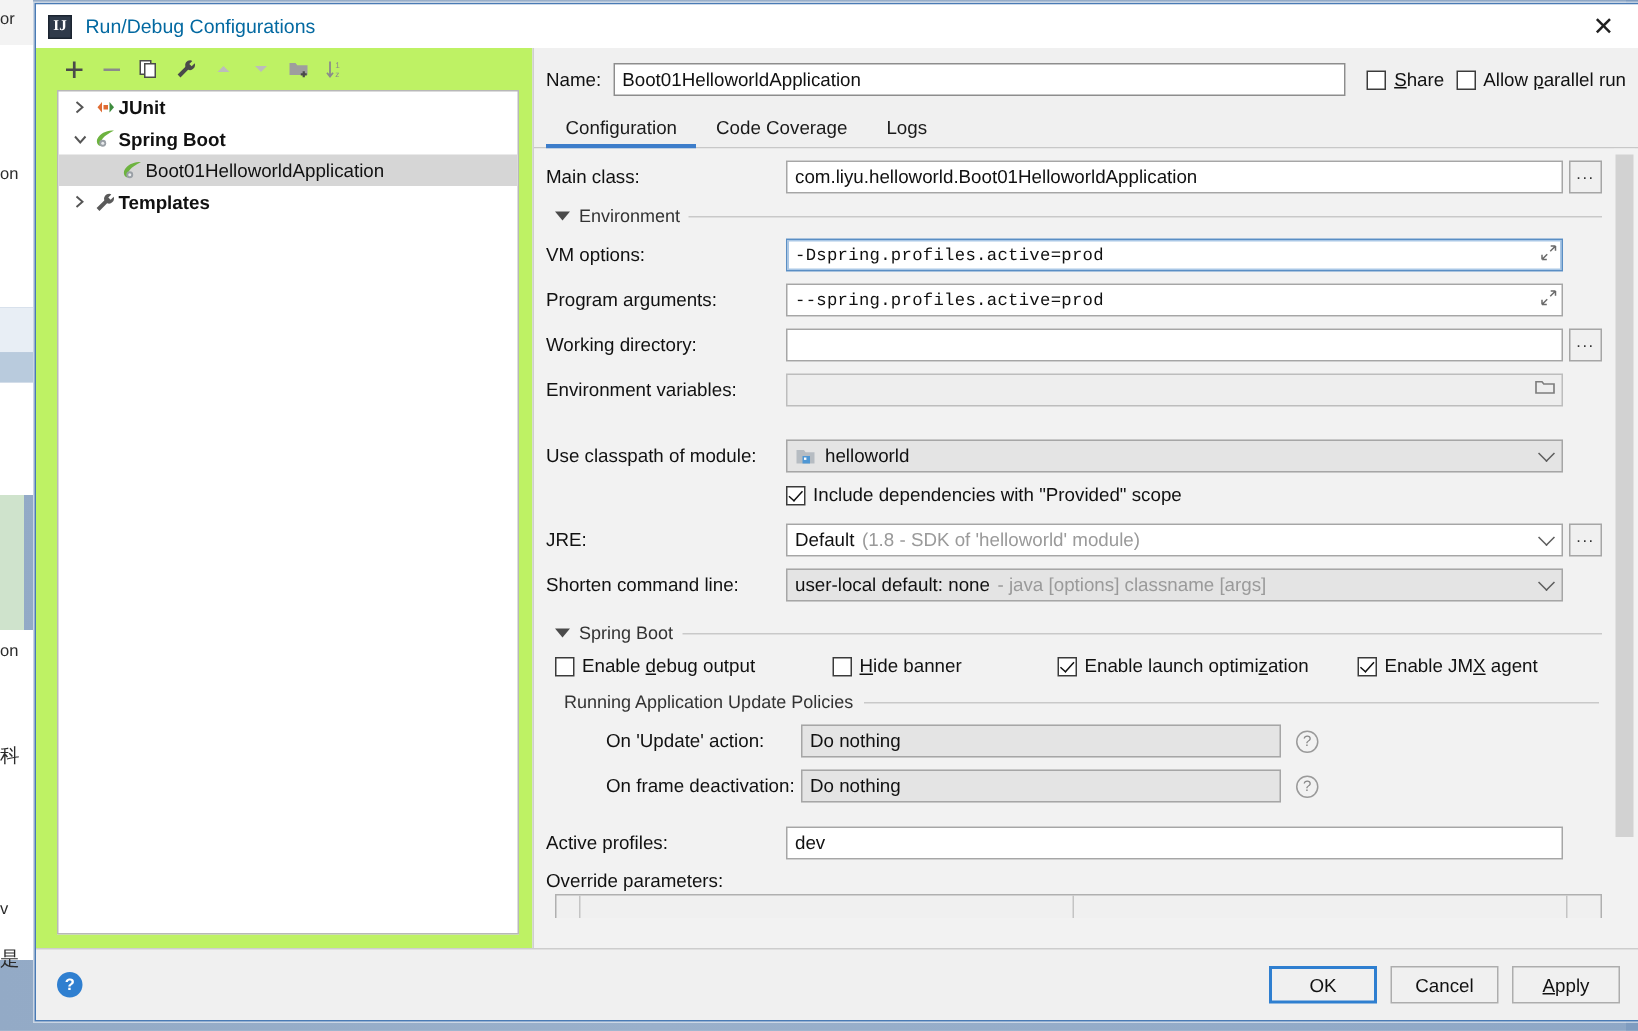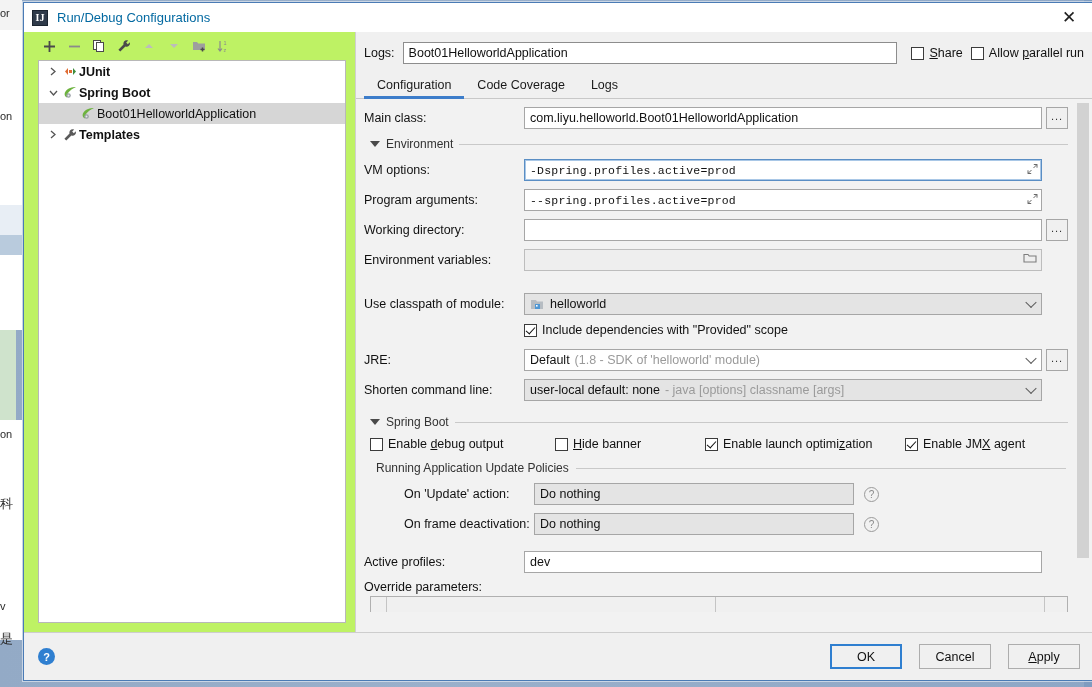--- a/index.html
+++ b/index.html
@@ -291,21 +291,21 @@
     background: #f0f0f0;
     display: flex; align-items: center;
     padding: 0 12px 0 14px;
   }
   #help-btn {
     width: 17px; height: 17px; border-radius: 50%;
     background: #2f7fd0; color: #fff; font-size: 11px; font-weight: bold;
     display: flex; align-items: center; justify-content: center;
     cursor: pointer;
   }
-  #footer-buttons { margin-left: auto; display: flex; gap: 17px; align-items: center; }
+  #footer-buttons { margin-left: auto; display: flex; gap: 9px; align-items: center; }
   .dlg-btn {
     width: 72px; height: 25px;
     display: flex; align-items: center; justify-content: center;
     font-size: 12.5px; color: #111;
     background: #f0f0f0; border: 1px solid #adadad;
     cursor: pointer;
   }
   .dlg-btn.default { border: 2px solid #2f7fd0; }
 </style>
 </head>
@@ -448,21 +448,21 @@
             </svg>
           </span>
           <span class="tree-label">Templates</span>
         </div>
       </div>
     </div>
 
     <div id="right-panel">
 
       <div id="name-row">
-        <div id="name-label">Logs:</div>
+        <div id="name-label">Name:</div>
         <input id="name-input" type="text" value="Boot01HelloworldApplication" style="">
         <div class="cb-inline" style="margin-left:6px;">
           <span class="checkbox"></span>
           <span><span class="mn">S</span>hare</span>
         </div>
         <div class="cb-inline">
           <span class="checkbox"></span>
           <span>Allow <span class="mn">p</span>arallel run</span>
         </div>
       </div>

